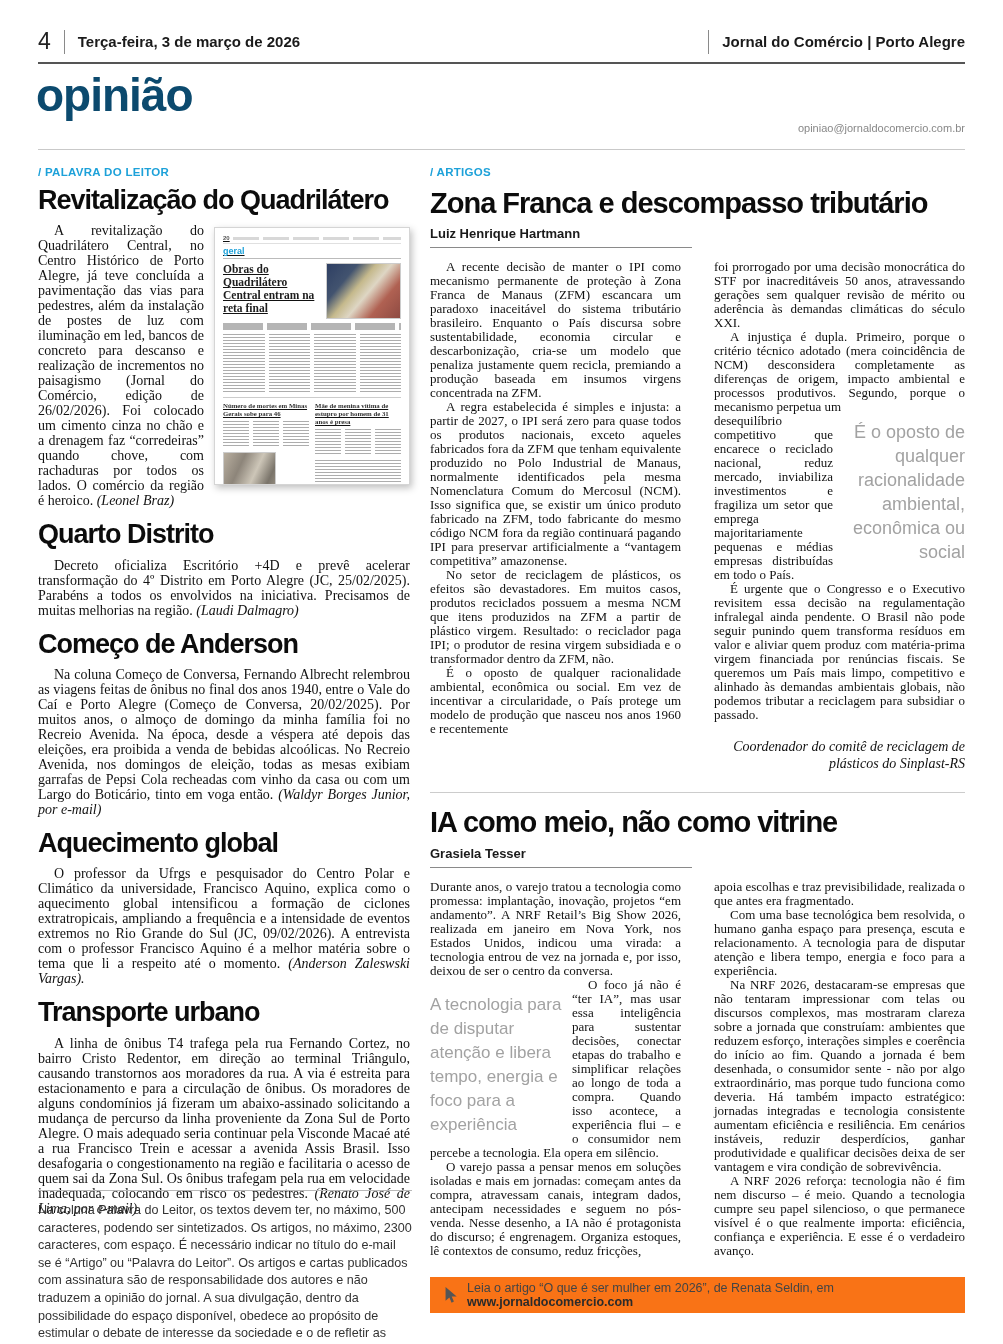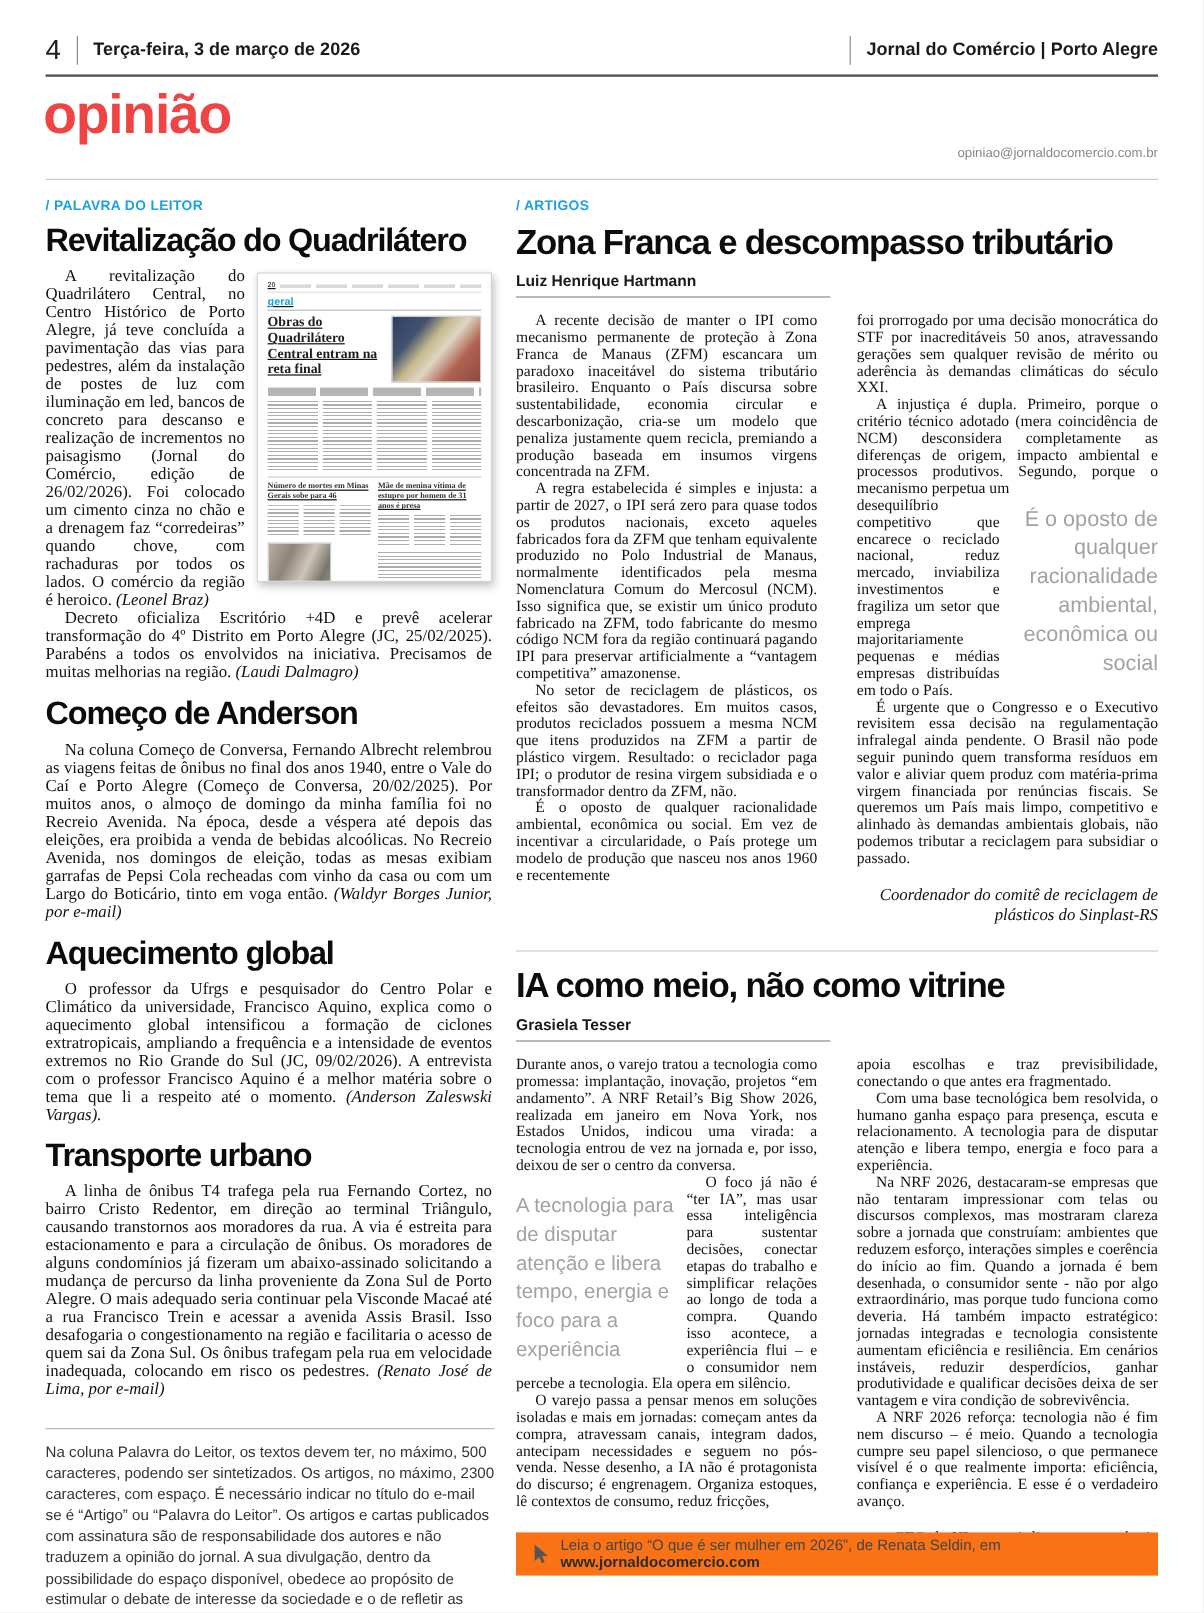--- a/index.html
+++ b/index.html
@@ -13,21 +13,21 @@
   .hdr { position:absolute; top:28px; left:38px; right:38px; display:flex; align-items:center; }
   .hdr .pgnum { font-family:"Liberation Sans",sans-serif; font-size:23px; color:#222; }
   .vline { width:1px; height:24px; background:#8a8a8a; margin:0 13px; }
   .hdr .date { font-family:"Liberation Sans",sans-serif; font-weight:700; font-size:15px; color:#1a1a1a; }
   .hdr .spacer { flex:1; }
   .hdr .masthead { font-family:"Liberation Sans",sans-serif; font-weight:700; font-size:15px; color:#1a1a1a; }
   .rule1 { position:absolute; top:62px; left:38px; right:38px; height:2px; background:#555; }
   .section-title {
     position:absolute; top:68px; left:36px;
     font-family:"Liberation Sans",sans-serif; font-weight:800; font-size:46px;
-    letter-spacing:-1px; color:#ef4444;
+    letter-spacing:-1px; color:#0c4a6e;
   }
   .email { position:absolute; top:122px; right:38px; font-family:"Liberation Sans",sans-serif; font-size:11px; color:#888; }
   .rule2 { position:absolute; top:149px; left:38px; right:38px; height:1px; background:#c9c9c9; }
   .kicker { position:absolute; top:166px; font-family:"Liberation Sans",sans-serif; font-weight:700; font-size:11.5px; letter-spacing:.3px; color:#1da1d9; }
   .kicker.kl { left:38px; } .kicker.kr { left:430px; }
 
   
   h1.headline { font-family:"Liberation Sans",sans-serif; font-weight:800; color:#0c0c0c; letter-spacing:-1px; line-height:1.05; }
   .left-col h1.headline { font-size:27px; margin:12px 0 9px; }
   .right-col h1.headline { font-size:29px; margin:0 0 8px; }
@@ -166,20 +166,21 @@
               </div>
             <div class="clip-fake clip-bottom-fake"></div>
           </div>
         </div>
       </div>
 
       <p><span>A revitalização do Quadrilátero Central, no Centro Histórico de Porto Alegre, já teve concluída a pavimentação das vias para pedestres, além da instalação de postes de luz com iluminação em led, bancos de concreto para descanso e realização de incrementos no paisagismo (Jornal do Comércio, edição de 26/02/2026). Foi colocado um cimento cinza no chão e a drenagem faz “corredeiras” quando chove, com rachaduras por todos os lados. O comércio da região é heroico.</span>
          <span class="author">(Leonel Braz)</span></p>
     </div>
 
+    <h1 class="headline">Quarto Distrito</h1>
     <div class="bodytext">
       <p><span>Decreto oficializa Escritório +4D e prevê acelerar transformação do 4º Distrito em Porto Alegre (JC, 25/02/2025). Parabéns a todos os envolvidos na iniciativa. Precisamos de muitas melhorias na região.</span>
          <span class="author">(Laudi Dalmagro)</span></p>
     </div>
 
     <h1 class="headline">Começo de Anderson</h1>
     <div class="bodytext">
       <p><span>Na coluna Começo de Conversa, Fernando Albrecht relembrou as viagens feitas de ônibus no final dos anos 1940, entre o Vale do Caí e Porto Alegre (Começo de Conversa, 20/02/2025). Por muitos anos, o almoço de domingo da minha família foi no Recreio Avenida. Na época, desde a véspera até depois das eleições, era proibida a venda de bebidas alcoólicas. No Recreio Avenida, nos domingos de eleição, todas as mesas exibiam garrafas de Pepsi Cola recheadas com vinho da casa ou com um Largo do Boticário, tinto em voga então.</span>
          <span class="author">(Waldyr Borges Junior, por e-mail)</span></p>
     </div>
@@ -229,21 +230,21 @@
       <h1 class="headline">IA como meio, não como vitrine</h1>
       <div class="byline">Grasiela Tesser</div>
       <div class="cols bodytext">
         <div class="col">
           <p class="noindent">Durante anos, o varejo tratou a tecnologia como promessa: implantação, inovação, projetos “em andamento”. A NRF Retail’s Big Show 2026, realizada em janeiro em Nova York, nos Estados Unidos, indicou uma virada: a tecnologia entrou de vez na jornada e, por isso, deixou de ser o centro da conversa.</p>
           <div class="pq pq-l">A tecnologia para de disputar atenção e libera tempo, energia e foco para a experiência</div>
           <p>O foco já não é “ter IA”, mas usar essa inteligência para sustentar decisões, conectar etapas do trabalho e simplificar relações ao longo de toda a compra. Quando isso acontece, a experiência flui – e o consumidor nem percebe a tecnologia. Ela opera em silêncio.</p>
           <p>O varejo passa a pensar menos em soluções isoladas e mais em jornadas: começam antes da compra, atravessam canais, integram dados, antecipam necessidades e seguem no pós-venda. Nesse desenho, a IA não é protagonista do discurso; é engrenagem. Organiza estoques, lê contextos de consumo, reduz fricções,</p>
         </div>
         <div class="col">
-          <p class="noindent">apoia escolhas e traz previsibilidade, conectando o que antes era fragmentado.</p>
+          <p class="noindent">apoia escolhas e traz previsibilidade, realizada o que antes era fragmentado.</p>
           <p>Com uma base tecnológica bem resolvida, o humano ganha espaço para presença, escuta e relacionamento. A tecnologia para de disputar atenção e libera tempo, energia e foco para a experiência.</p>
           <p>Na NRF 2026, destacaram-se empresas que não tentaram impressionar com telas ou discursos complexos, mas mostraram clareza sobre a jornada que construíam: ambientes que reduzem esforço, interações simples e coerência do início ao fim. Quando a jornada é bem desenhada, o consumidor sente - não por algo extraordinário, mas porque tudo funciona como deveria. Há também impacto estratégico: jornadas integradas e tecnologia consistente aumentam eficiência e resiliência. Em cenários instáveis, reduzir desperdícios, ganhar produtividade e qualificar decisões deixa de ser vantagem e vira condição de sobrevivência.</p>
           <p>A NRF 2026 reforça: tecnologia não é fim nem discurso – é meio. Quando a tecnologia cumpre seu papel silencioso, o que permanece visível é o que realmente importa: eficiência, confiança e experiência. E esse é o verdadeiro avanço.</p>
           <div class="sig">CEO da NL, especialista em tecnologia para o varejo</div>
         </div>
       </div>
     </div>
   </div>
 
   <div class="footer-bar">

